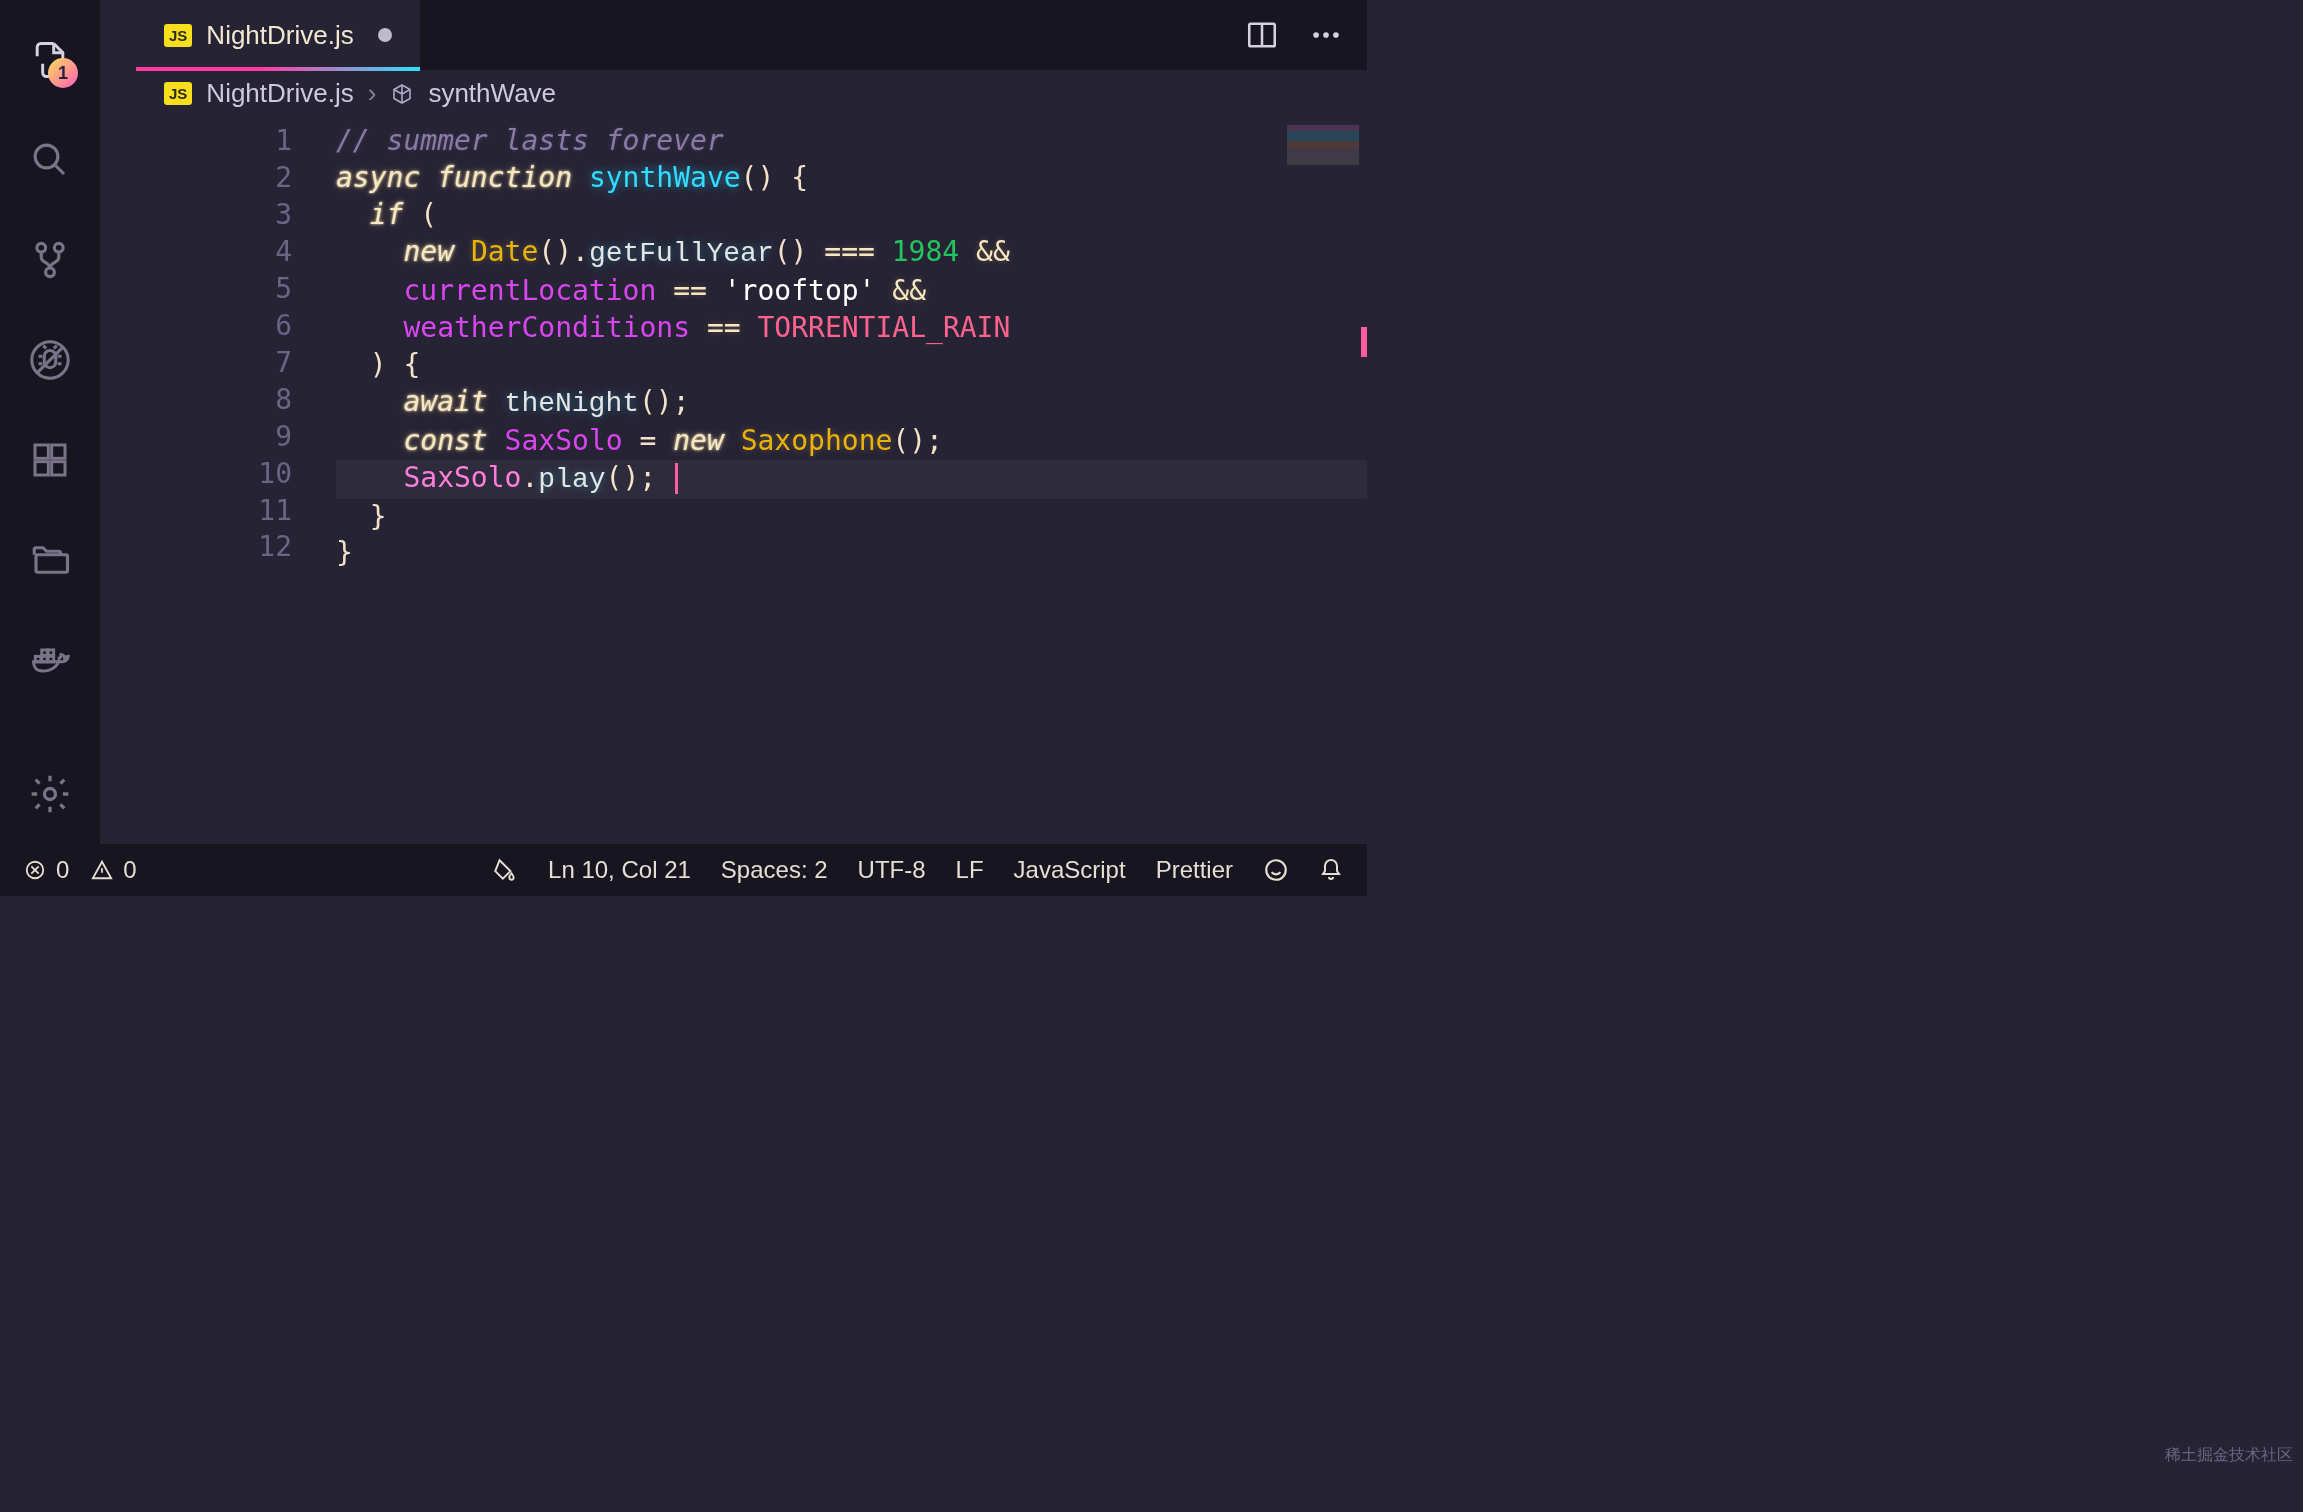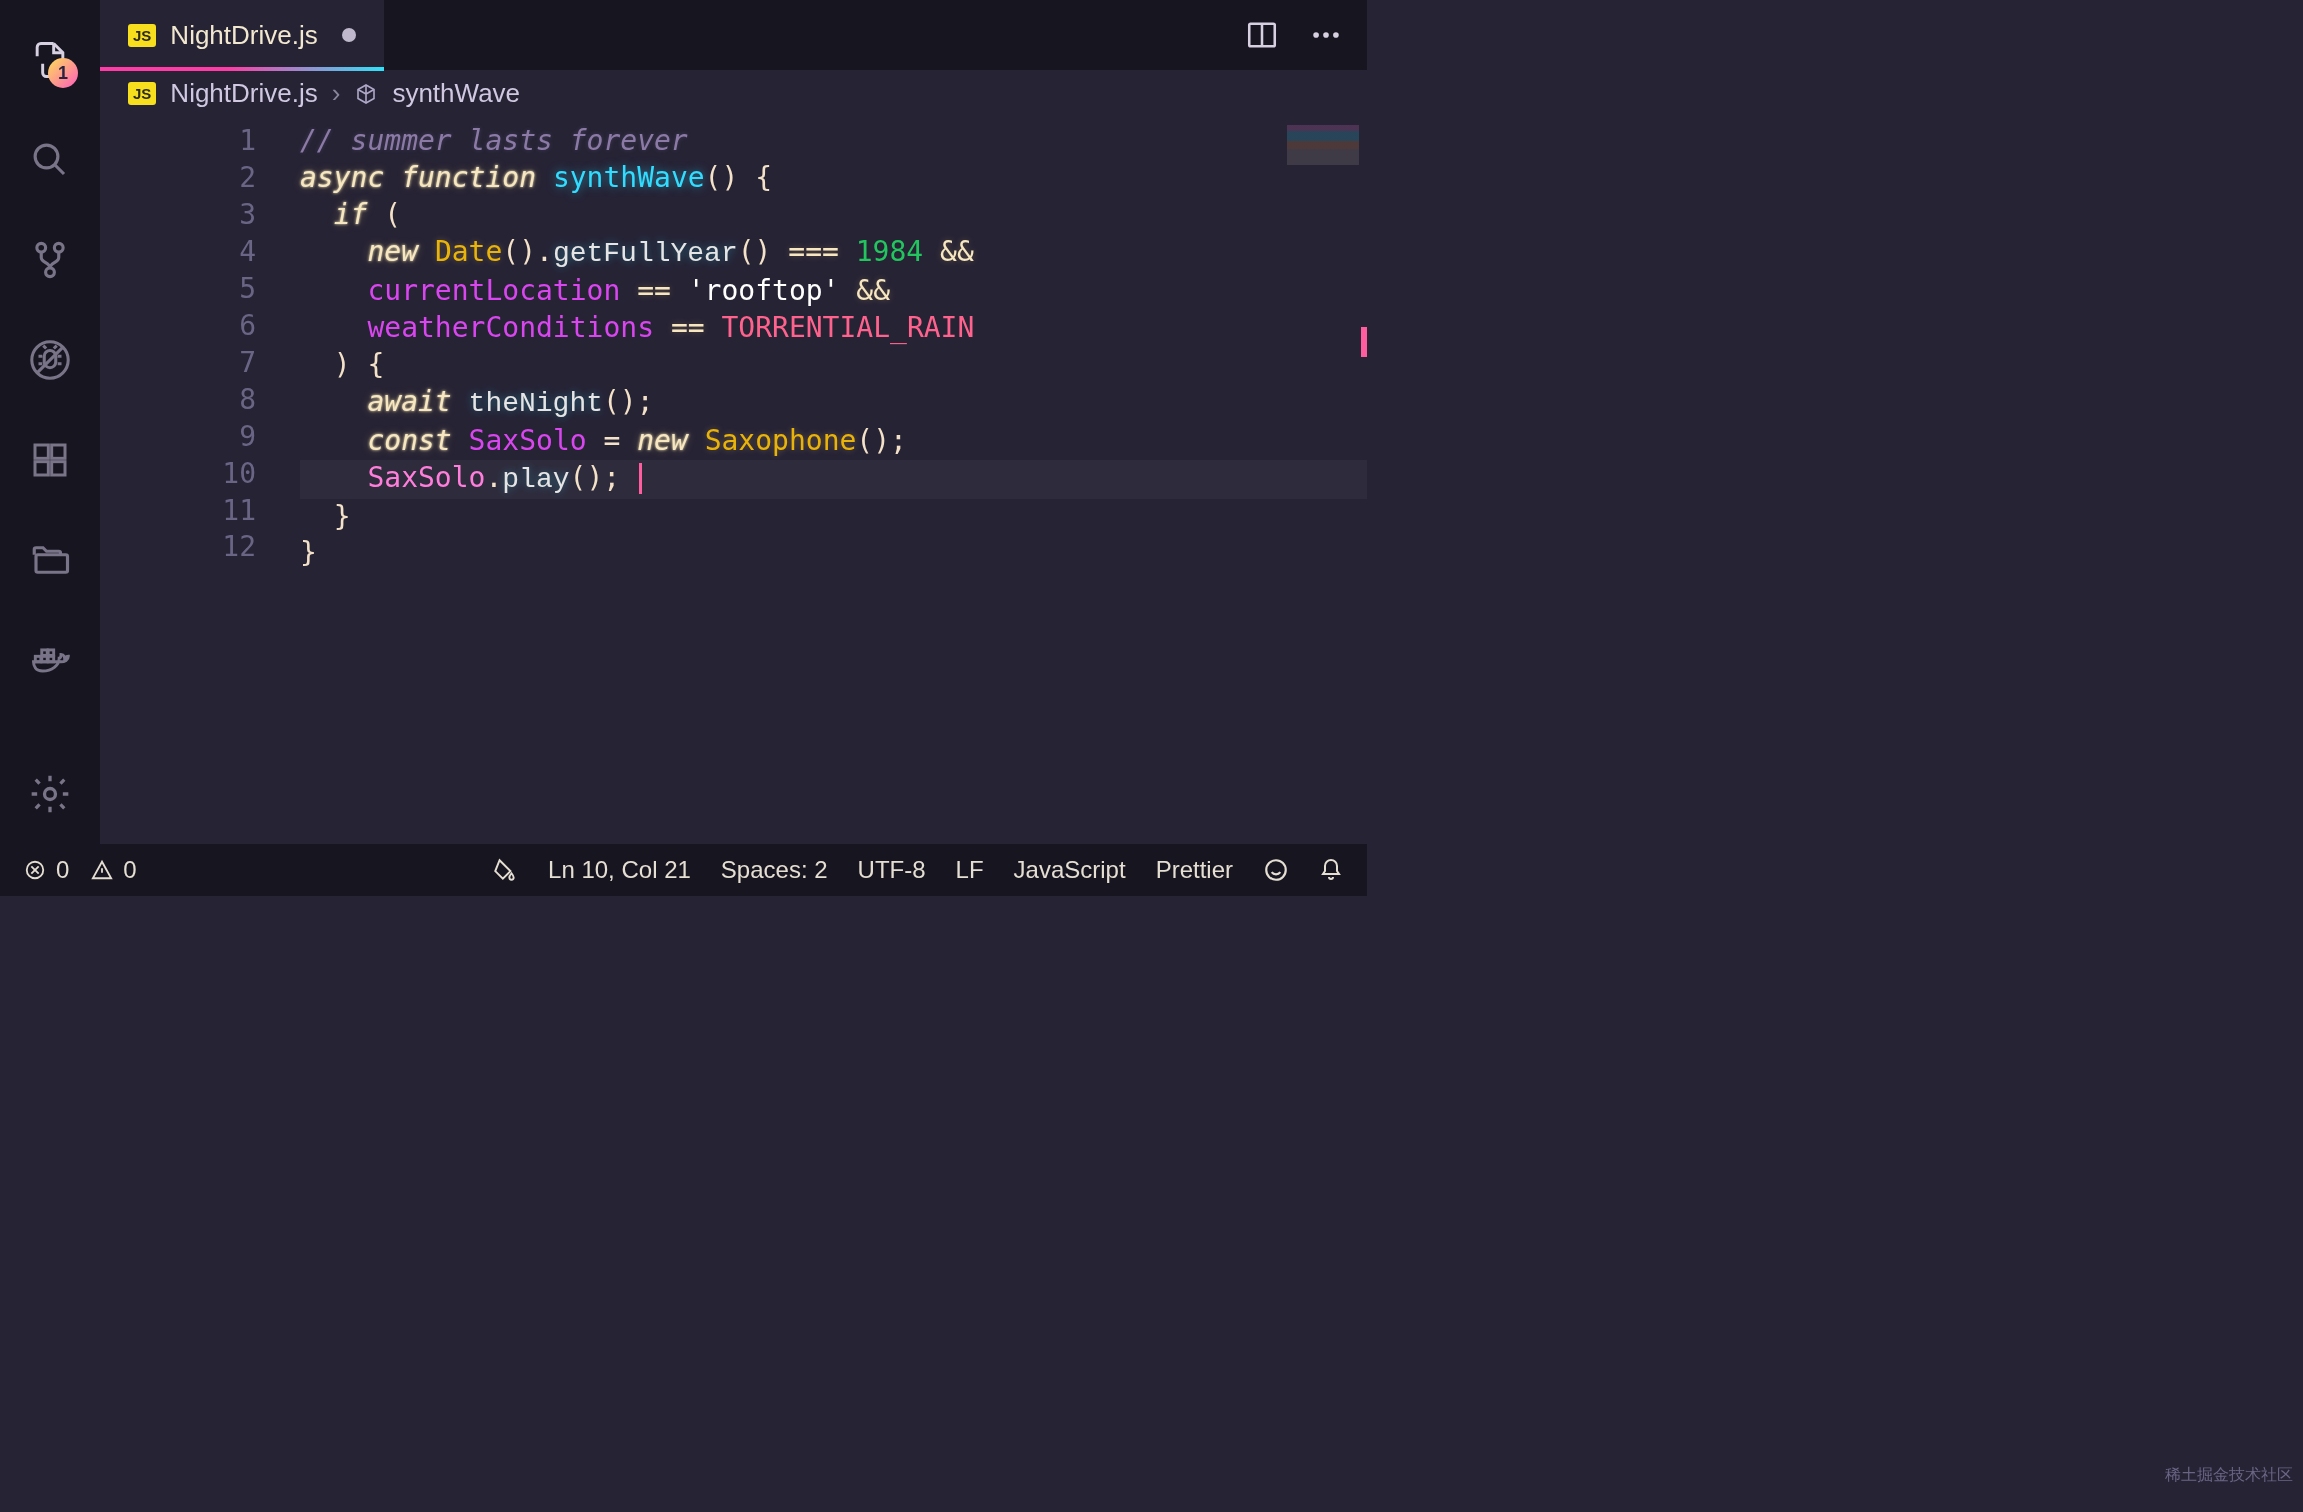--- a/index.html
+++ b/index.html
@@ -44,21 +44,21 @@
     border-radius: 15px;
     background: linear-gradient(135deg,#fcde57 0%,#ff5dbd 100%);
     color:#2b2240;
     font-size: 18px;
     font-weight: 700;
     display:flex; align-items:center; justify-content:center;
     font-family: sans-serif;
   }
 
   
-  .center-col { flex:1; display:flex; flex-direction:column; min-width:0; }
+  .center-col { flex:1; display:flex; flex-direction:column; min-width:0;margin-left:36px; }
 
   
   .tabs-row {
     height: 70px;
     background: #171520;
     display:flex; align-items:stretch;
   }
   .tab {
     display:flex; align-items:center;
     padding: 0 28px;
@@ -168,21 +168,21 @@
     background:#171520;
     display:flex; align-items:center;
     color:#e5ded2;
     font-family: sans-serif;
     font-size:24px;
     padding: 0 24px;
     gap: 30px;
   }
   .statusbar .group { display:flex; align-items:center; gap:10px; cursor:pointer;}
   .statusbar .sep { flex:1; }
-  .watermark { position:absolute; right:10px; bottom:26px; color:#6a6585; font-size:16px; font-family:sans-serif;text-align:right;}
+  .watermark { position:absolute; right:10px; bottom:46px; color:#6a6585; font-size:16px; font-family:sans-serif;text-align:right;}
 </style>
 </head>
 <body>
 
 <div class="main-area">
 
   <div class="activitybar">
     <div class="act-icon active">
       <svg width="44" height="44" viewBox="0 0 24 24" fill="none" stroke="currentColor" stroke-width="1.6">
           <path d="M14 3H7a2 2 0 0 0-2 2v5"></path>

